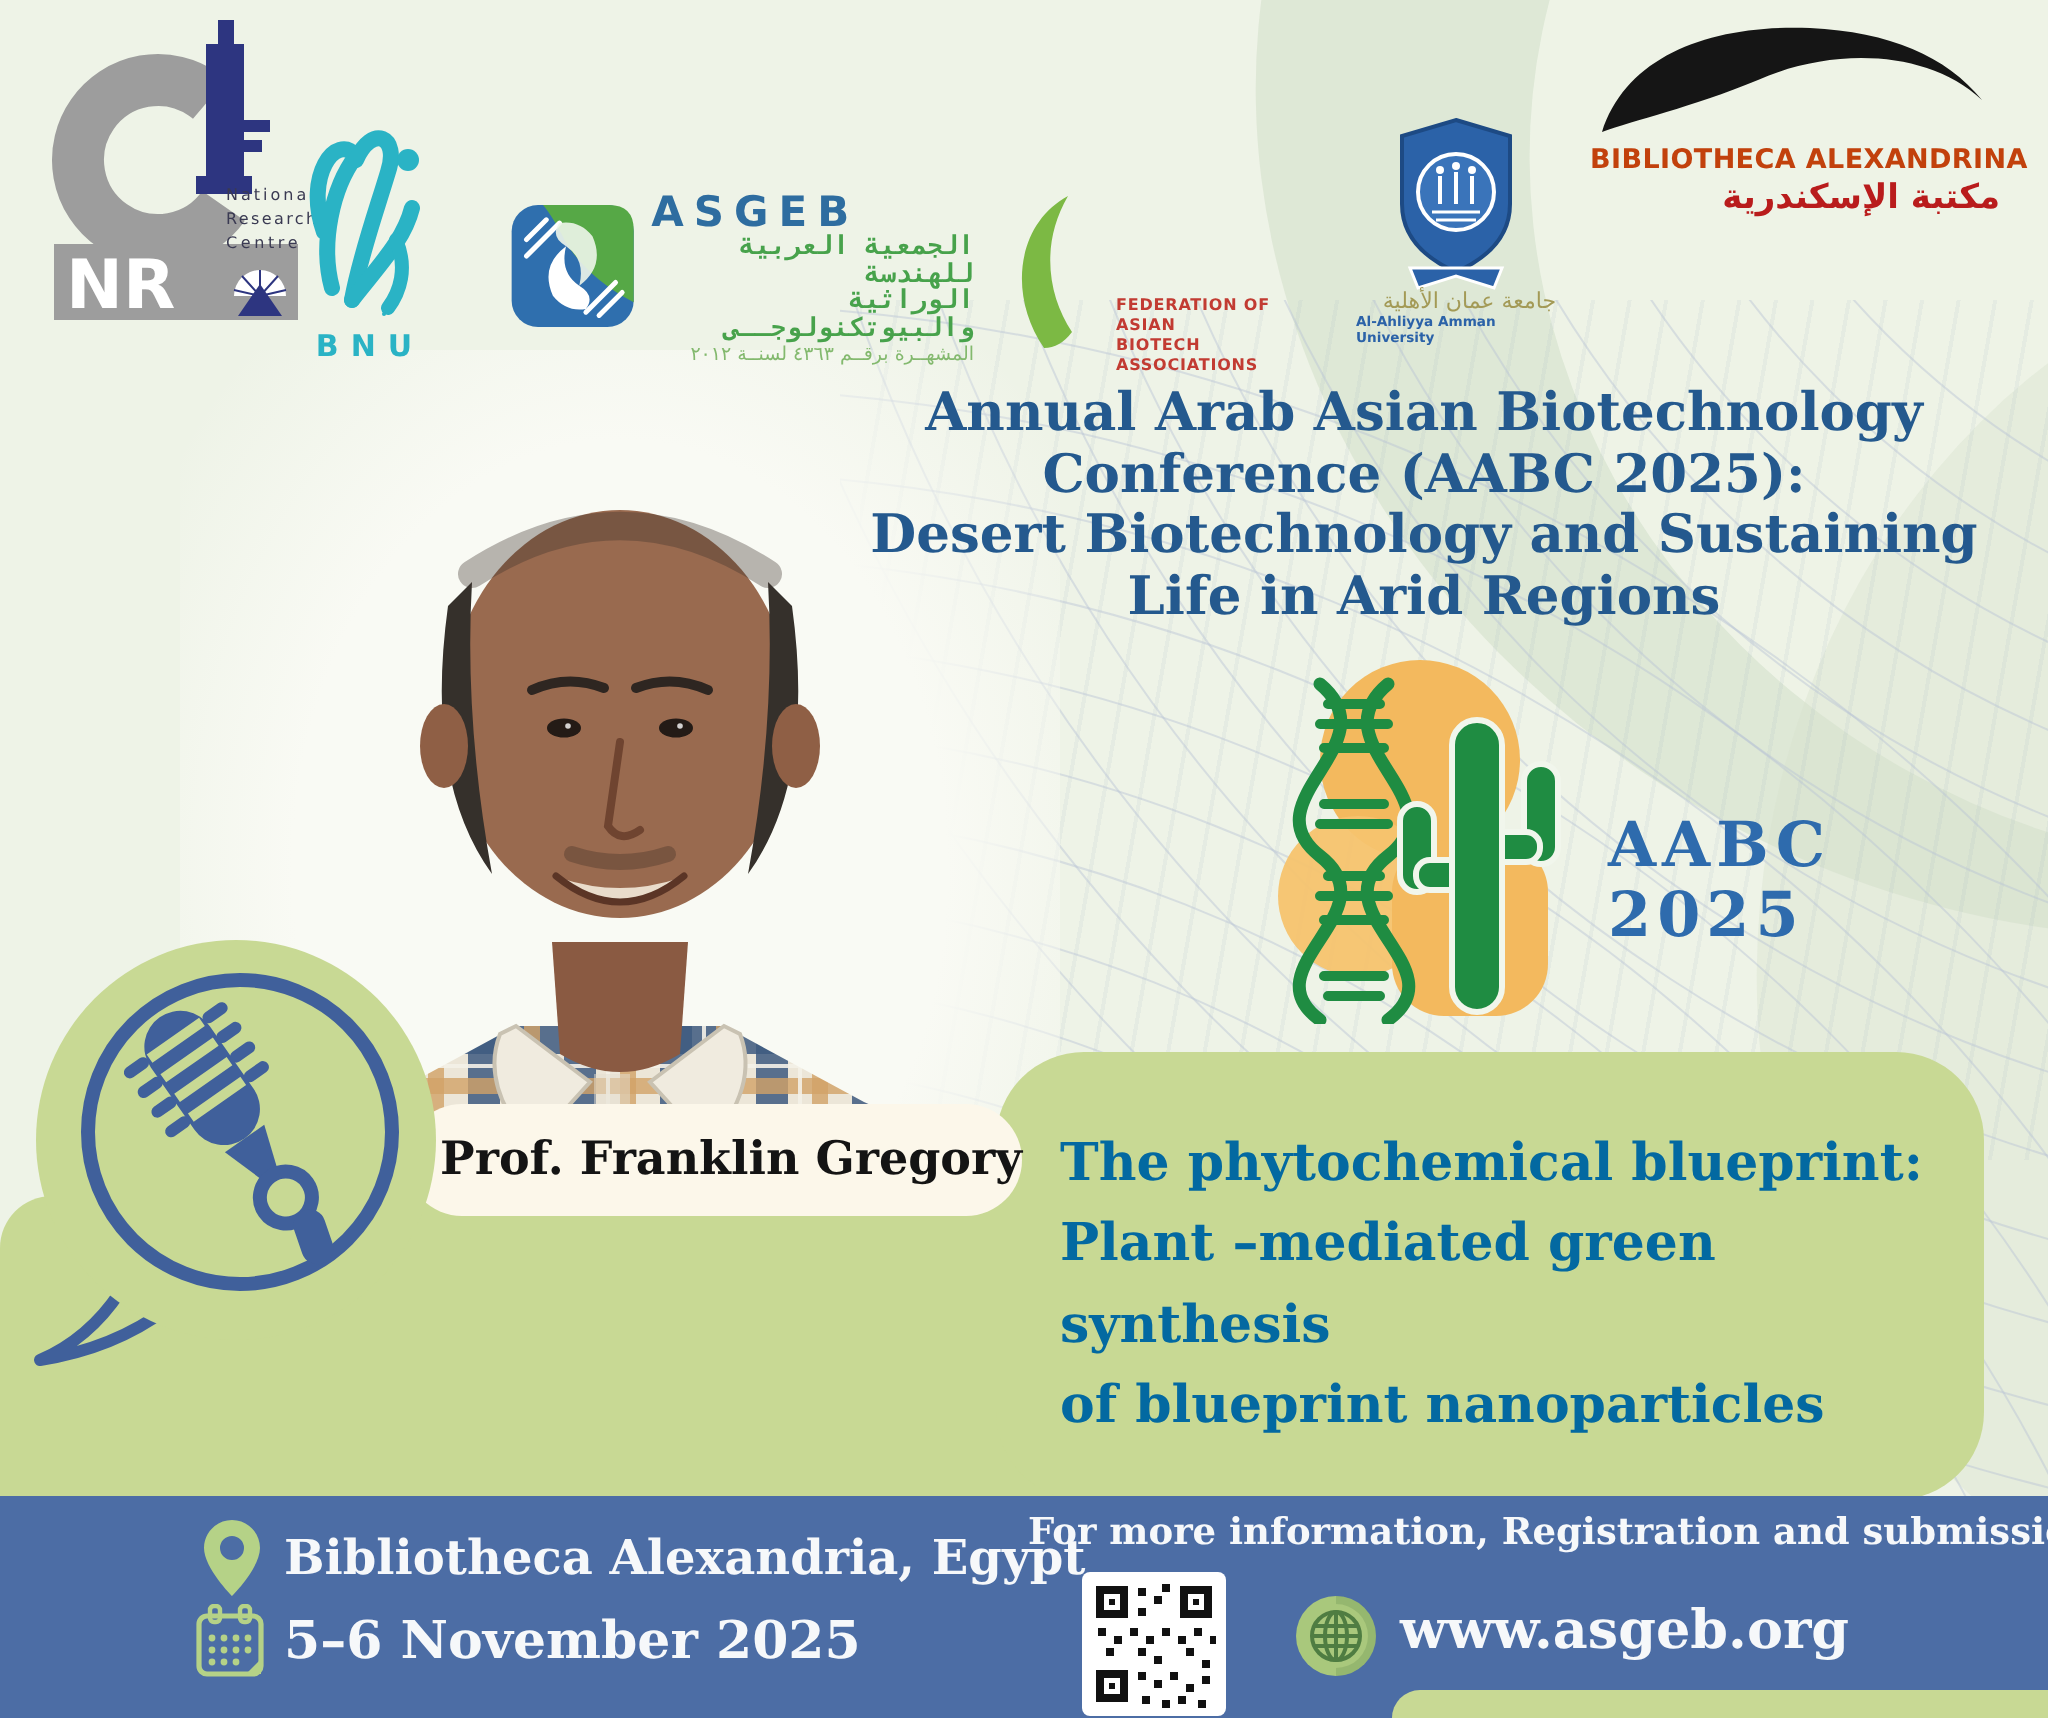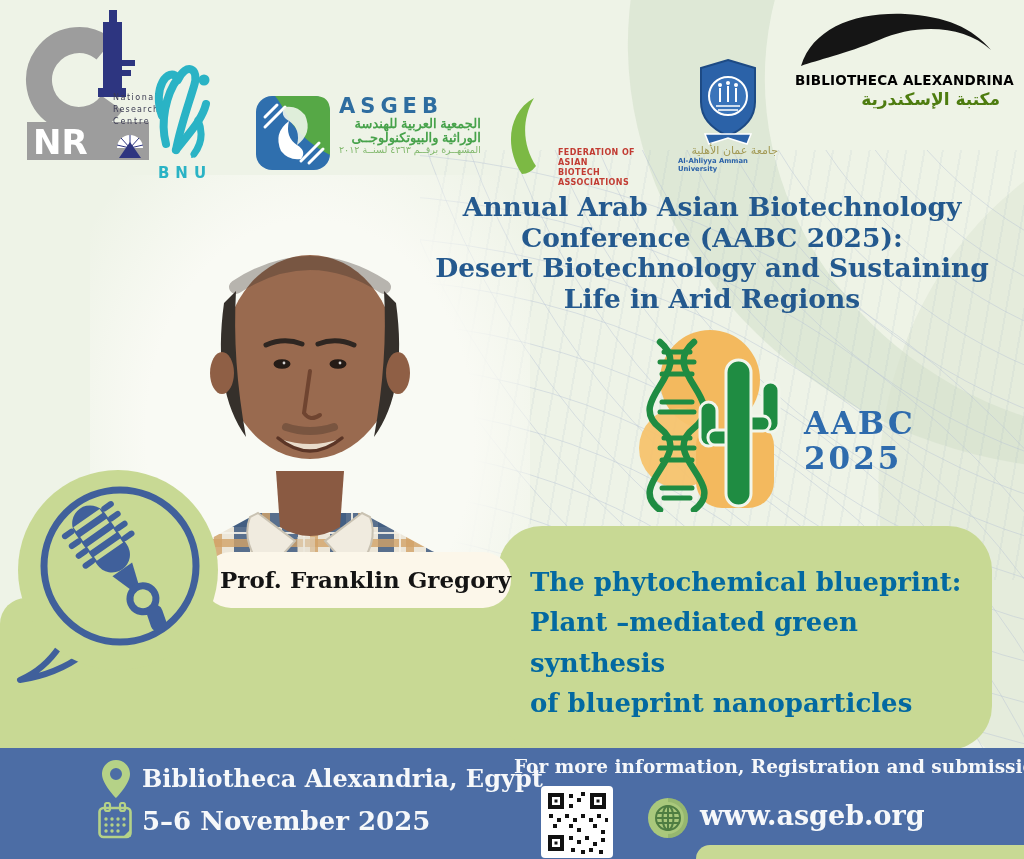--- a/index.html
+++ b/index.html
@@ -15,35 +15,35 @@
            background:rgba(214,226,205,0.40);transform:rotate(10deg);}
   .pinstripes{left:430px;top:150px;width:594px;height:430px;
            background:repeating-linear-gradient(100deg,rgba(150,170,190,0.10) 0 2px,transparent 2px 18px);}
   
   .logo-nrc{left:25px;top:8px;width:150px;height:160px;}
   .logo-bnu{left:146px;top:58px;width:72px;height:118px;}
   .logo-asgeb{left:255px;top:95px;width:232px;height:95px;display:flex;align-items:flex-start;}
   .asgeb-text{margin-left:8px;line-height:1.05;}
   .asgeb-abbr{font-family:"DejaVu Sans",sans-serif;font-weight:bold;font-size:21px;
               letter-spacing:5px;color:#2e6da0;}
-  .asgeb-ar1{font-family:Liberation Sans, sans-serif;font-weight:bold;font-size:13px;color:#47a24b;direction:rtl;}
+  .asgeb-ar1{font-family:Liberation Mono, monospace;font-weight:bold;font-size:13px;color:#47a24b;direction:rtl;}
   .asgeb-ar2{font-family:"DejaVu Sans",sans-serif;font-size:9.5px;color:#83b96e;direction:rtl;margin-top:1px;}
   .logo-faba{left:500px;top:96px;width:148px;height:82px;}
   .faba-script{position:absolute;left:20px;top:-2px;font-family:"DejaVu Serif",serif;
                font-style:italic;font-weight:bold;font-size:45px;color:#2b4ea8;}
   .faba-sub{position:absolute;left:58px;top:52px;font-family:"DejaVu Sans",sans-serif;
             font-weight:bold;font-size:8px;line-height:1.25;letter-spacing:.4px;color:#c23b32;}
   .logo-aau{left:678px;top:58px;width:100px;height:118px;}
   .aau-ar{font-family:"DejaVu Sans",sans-serif;font-size:11px;color:#a39a56;margin-top:-2px;direction:rtl;}
   .aau-en{font-family:"DejaVu Sans",sans-serif;font-weight:bold;font-size:6.8px;color:#2b62a8;}
   .logo-ba{left:795px;top:10px;width:205px;height:110px;}
   .ba-en{font-family:"DejaVu Sans",sans-serif;font-weight:bold;font-size:13.5px;
-         color:#000000;letter-spacing:.2px;white-space:nowrap;}
+         color:#c2410c;letter-spacing:.2px;white-space:nowrap;}
   .ba-ar{font-family:"DejaVu Sans",sans-serif;font-weight:bold;font-size:17px;
-         color:#4d7c0f;text-align:right;direction:rtl;margin-top:1px;}
+         color:#b91c1c;text-align:right;direction:rtl;margin-top:1px;}
   
   .conf-title{left:420px;top:192px;width:584px;text-align:center;
               font-weight:bold;font-size:26.5px;line-height:1.16;color:#24598e;}
   
   .aabc{left:622px;top:330px;width:312px;height:182px;}
   .aabc-text{position:absolute;left:182px;top:60px;font-weight:bold;font-size:31px;
              letter-spacing:3px;line-height:1.12;color:#2e6bad;margin-top:16px;}
   
   .photo{left:90px;top:175px;width:440px;height:577px;}
   

